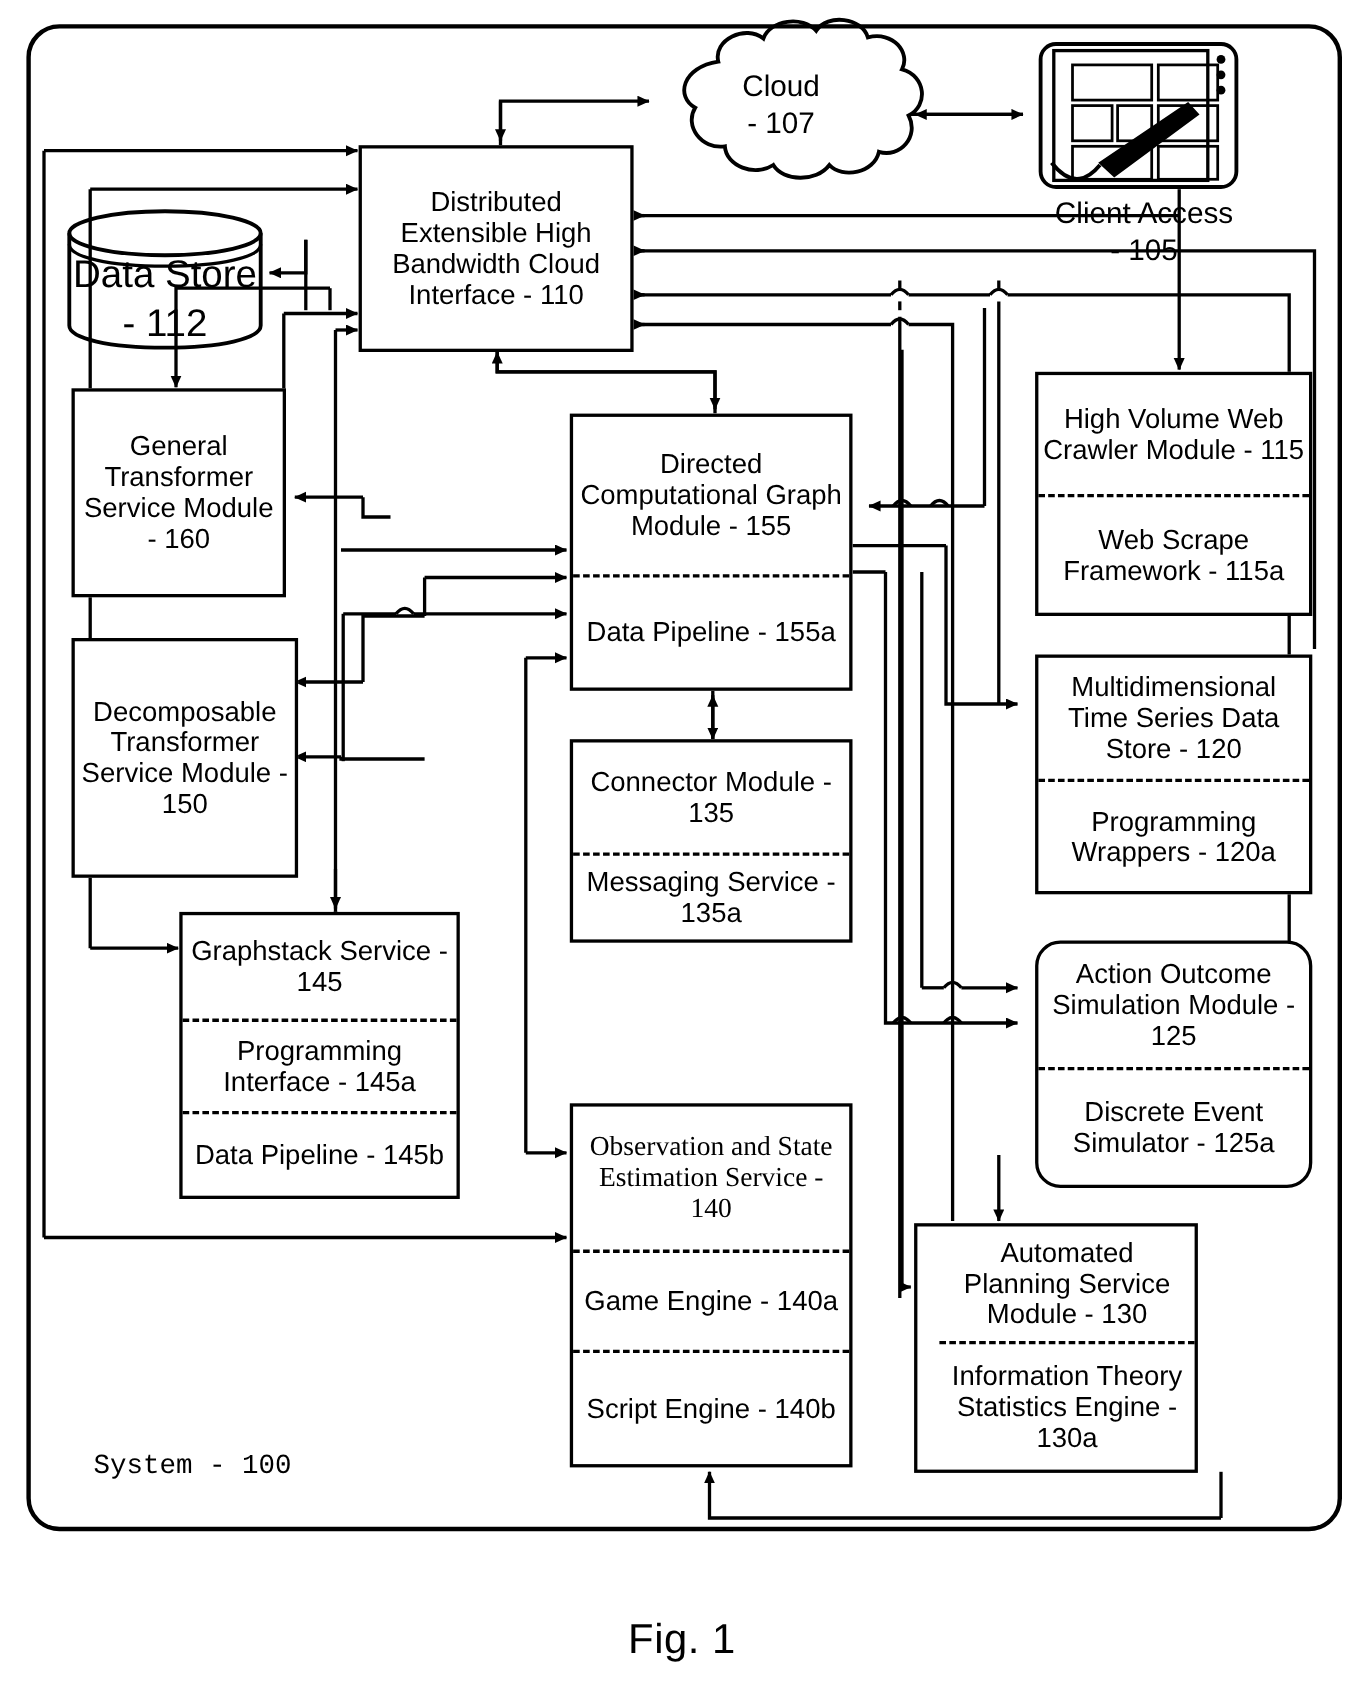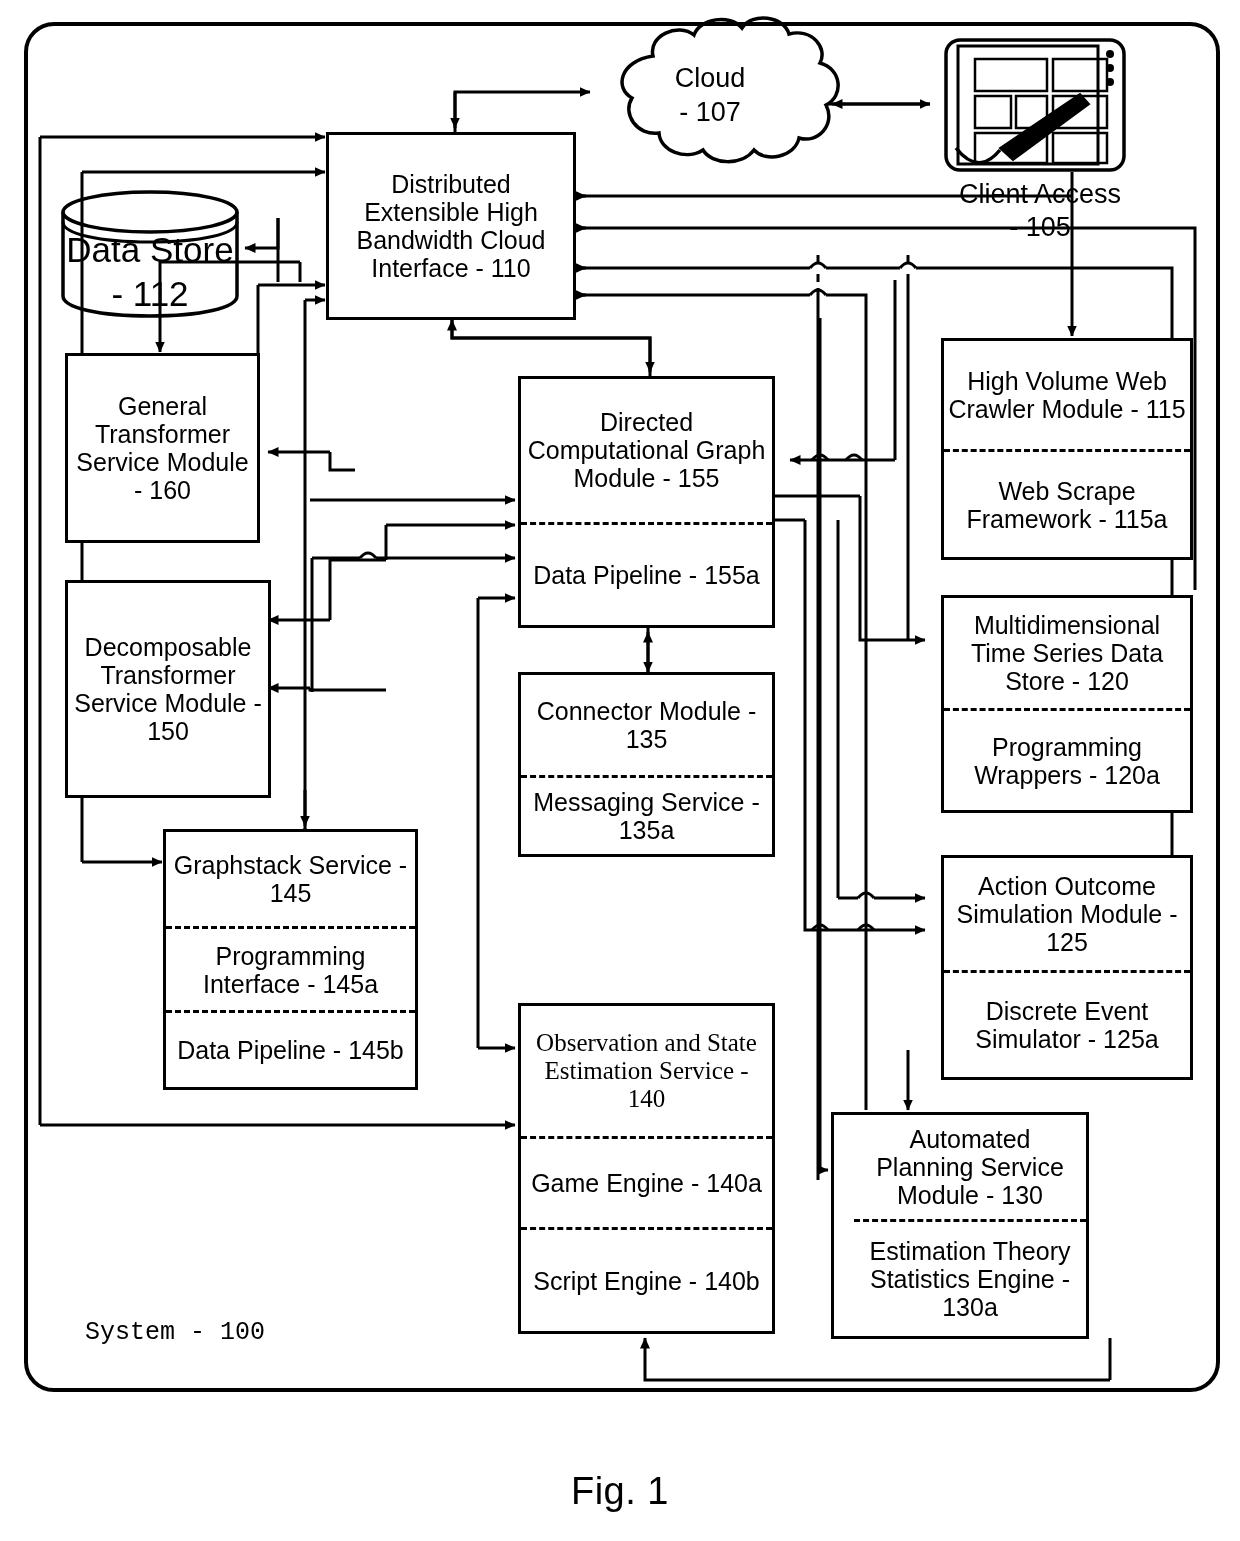--- a/index.html
+++ b/index.html
@@ -232,27 +232,27 @@
   <div class="box" style="left:941px;top:338px;width:252px;height:222px;">
     <div class="seg" style="height:50%;">High Volume Web Crawler Module - 115</div>
     <div class="seg divider" style="height:50%;">Web Scrape Framework - 115a</div>
   </div>
 
   <div class="box" style="left:941px;top:595px;width:252px;height:218px;">
     <div class="seg" style="height:52%;">Multidimensional Time Series Data Store - 120</div>
     <div class="seg divider" style="height:48%;">Programming Wrappers - 120a</div>
   </div>
 
-  <div class="box" style="left:941px;top:855px;width:252px;height:225px;">
+  <div class="box" style="left:941px;top:855px;width:252px;height:225px;border-radius:23px;">
     <div class="seg" style="height:51%;">Action Outcome Simulation Module - 125</div>
     <div class="seg divider" style="height:49%;">Discrete Event Simulator - 125a</div>
   </div>
 
   <div class="box" style="left:831px;top:1112px;width:258px;height:227px;padding-left:20px;">
     <div class="seg" style="height:47%;">Automated Planning Service Module - 130</div>
-    <div class="seg divider" style="height:53%;">Estimation Theory Statistics Engine - 130a</div>
+    <div class="seg divider" style="height:53%;">Information Theory Statistics Engine - 130a</div>
   </div>
 
   <div id="systemlabel">System - 100</div>
 
   <div id="fig">Fig. 1</div>
 
 </div>
 
 </body></html>

